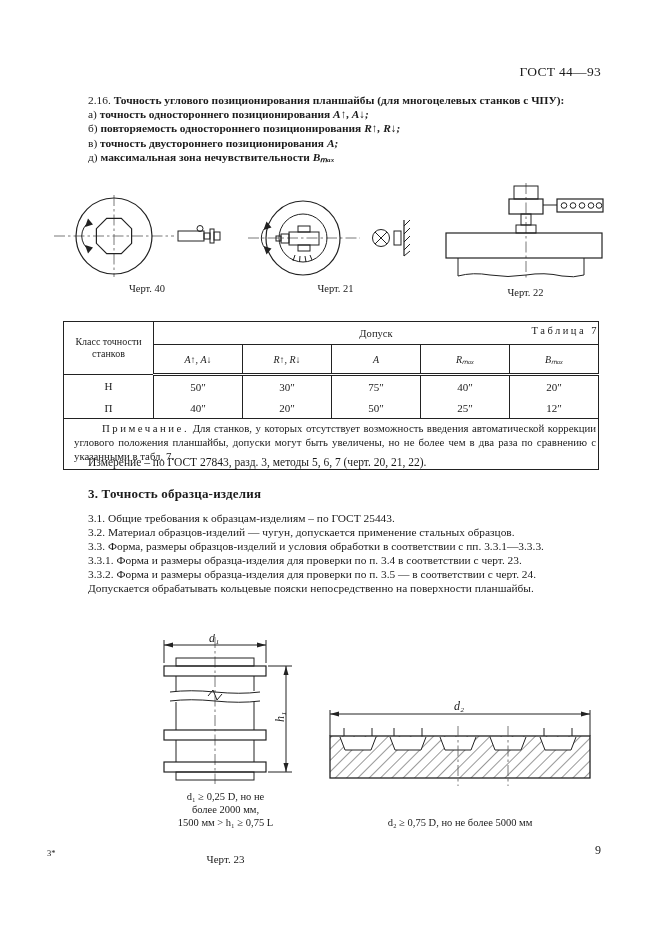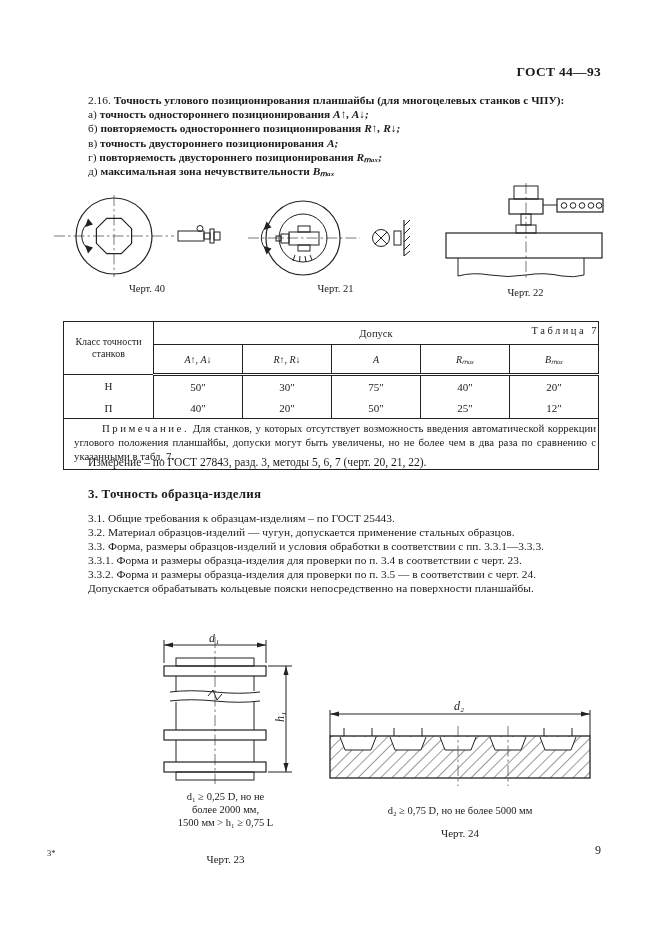--- a/index.html
+++ b/index.html
@@ -1,21 +1,21 @@
 <!DOCTYPE html>
 <html><head>
 <meta charset="utf-8">
 <style>
   html,body{margin:0;padding:0;background:#9a9a9a;}
   .page{position:relative;width:661px;height:936px;background:#ffffff;
         font-family:"Liberation Serif",serif;color:#1b1b1b;overflow:hidden;}
   .abs{position:absolute;}
   .b{font-weight:bold;}
 
-  .gost-header{top:64px;right:60px;font-size:13.5px;font-weight:bold;letter-spacing:.3px;}
+  .gost-header{top:64px;right:60px;font-size:13.5px;font-weight:normal;letter-spacing:.3px;}
 
   .intro{top:93px;left:88px;width:520px;font-size:11.4px;line-height:14.2px;}
   .intro .line{white-space:nowrap;}
   .math{font-style:italic;font-family:Liberation Serif, serif;text-align:center;}
 
   .tbl-caption{top:305px;right:62px;font-size:10.5px;letter-spacing:2.5px;margin-top:20px;}
 
   table.tol{position:absolute;top:321px;left:63px;width:535px;border-collapse:collapse;
             border:1.5px solid #222;font-size:10.6px;table-layout:fixed;}
   table.tol td{border:1px solid #222;text-align:center;padding:1px 2px;vertical-align:middle;}
@@ -52,21 +52,20 @@
 
 <div class="page">
 
   <div class="abs gost-header">ГОСТ 44—93</div>
 
   <div class="abs intro">
     <div class="line"><span>2.16.</span> <span class="b">Точность углового позиционирования планшайбы (для многоцелевых станков с ЧПУ):</span></div>
     <div class="line"><span>а)</span> <span class="b">точность одностороннего позиционирования</span> <span class="math b">A↑, A↓;</span></div>
     <div class="line"><span>б)</span> <span class="b">повторяемость одностороннего позиционирования</span> <span class="math b">R↑, R↓;</span></div>
     <div class="line"><span>в)</span> <span class="b">точность двустороннего позиционирования</span> <span class="math b">A;</span></div>
-    <div class="line"><span>г)</span> <span class="b">повторяемость двустороннего позиционирования</span> <span class="math b">Rₘₐₓ;</span></div>
     <div class="line"><span>д)</span> <span class="b">максимальная зона нечувствительности</span> <span class="math b">Bₘₐₓ</span></div>
   </div>
 
   <div class="abs figwrap" style="left:52px;top:194px;width:190px;">
     <svg width="190" height="84" viewBox="0 0 190 84">
       <line class="cl" x1="2" y1="42" x2="122" y2="42"></line>
       <line class="cl" x1="62" y1="1" x2="62" y2="83"></line>
       <circle class="ln" cx="62" cy="42" r="38"></circle>
       <polygon class="ln" points="79.6,49.3 69.3,59.6 54.7,59.6 44.4,49.3 44.4,34.7 54.7,24.4 69.3,24.4 79.6,34.7"></polygon>
       <path class="thin" d="M37.5 28 A16.5 16.5 0 0 0 37.5 56"></path>
@@ -260,20 +259,19 @@
 
       <line class="thin" x1="20" y1="30" x2="20" y2="38"></line>
       <line class="thin" x1="48" y1="30" x2="48" y2="38"></line>
       <line class="thin" x1="70" y1="30" x2="70" y2="38"></line>
       <line class="thin" x1="98" y1="30" x2="98" y2="38"></line>
       <line class="cl" x1="134" y1="28" x2="134" y2="88"></line>
       <line class="cl" x1="184" y1="28" x2="184" y2="88"></line>
       <line class="thin" x1="220" y1="30" x2="220" y2="38"></line>
       <line class="thin" x1="248" y1="30" x2="248" y2="38"></line>
     </svg>
-    <div class="figcap" style="margin-top:10px;text-align:center;">d₂ ≥ 0,75 D, но не более 5000 мм</div>
-    <div class="figlabel" style="margin-top:10px;">Черт. 24</div>
+    <div class="figcap" style="margin-top:22px;text-align:center;">d₂ ≥ 0,75 D, но не более 5000 мм</div>
   </div>
 
   <div class="abs footer-left">3*</div>
   <div class="abs footer-right">9</div>
 
 </div>
 
 </body></html>

